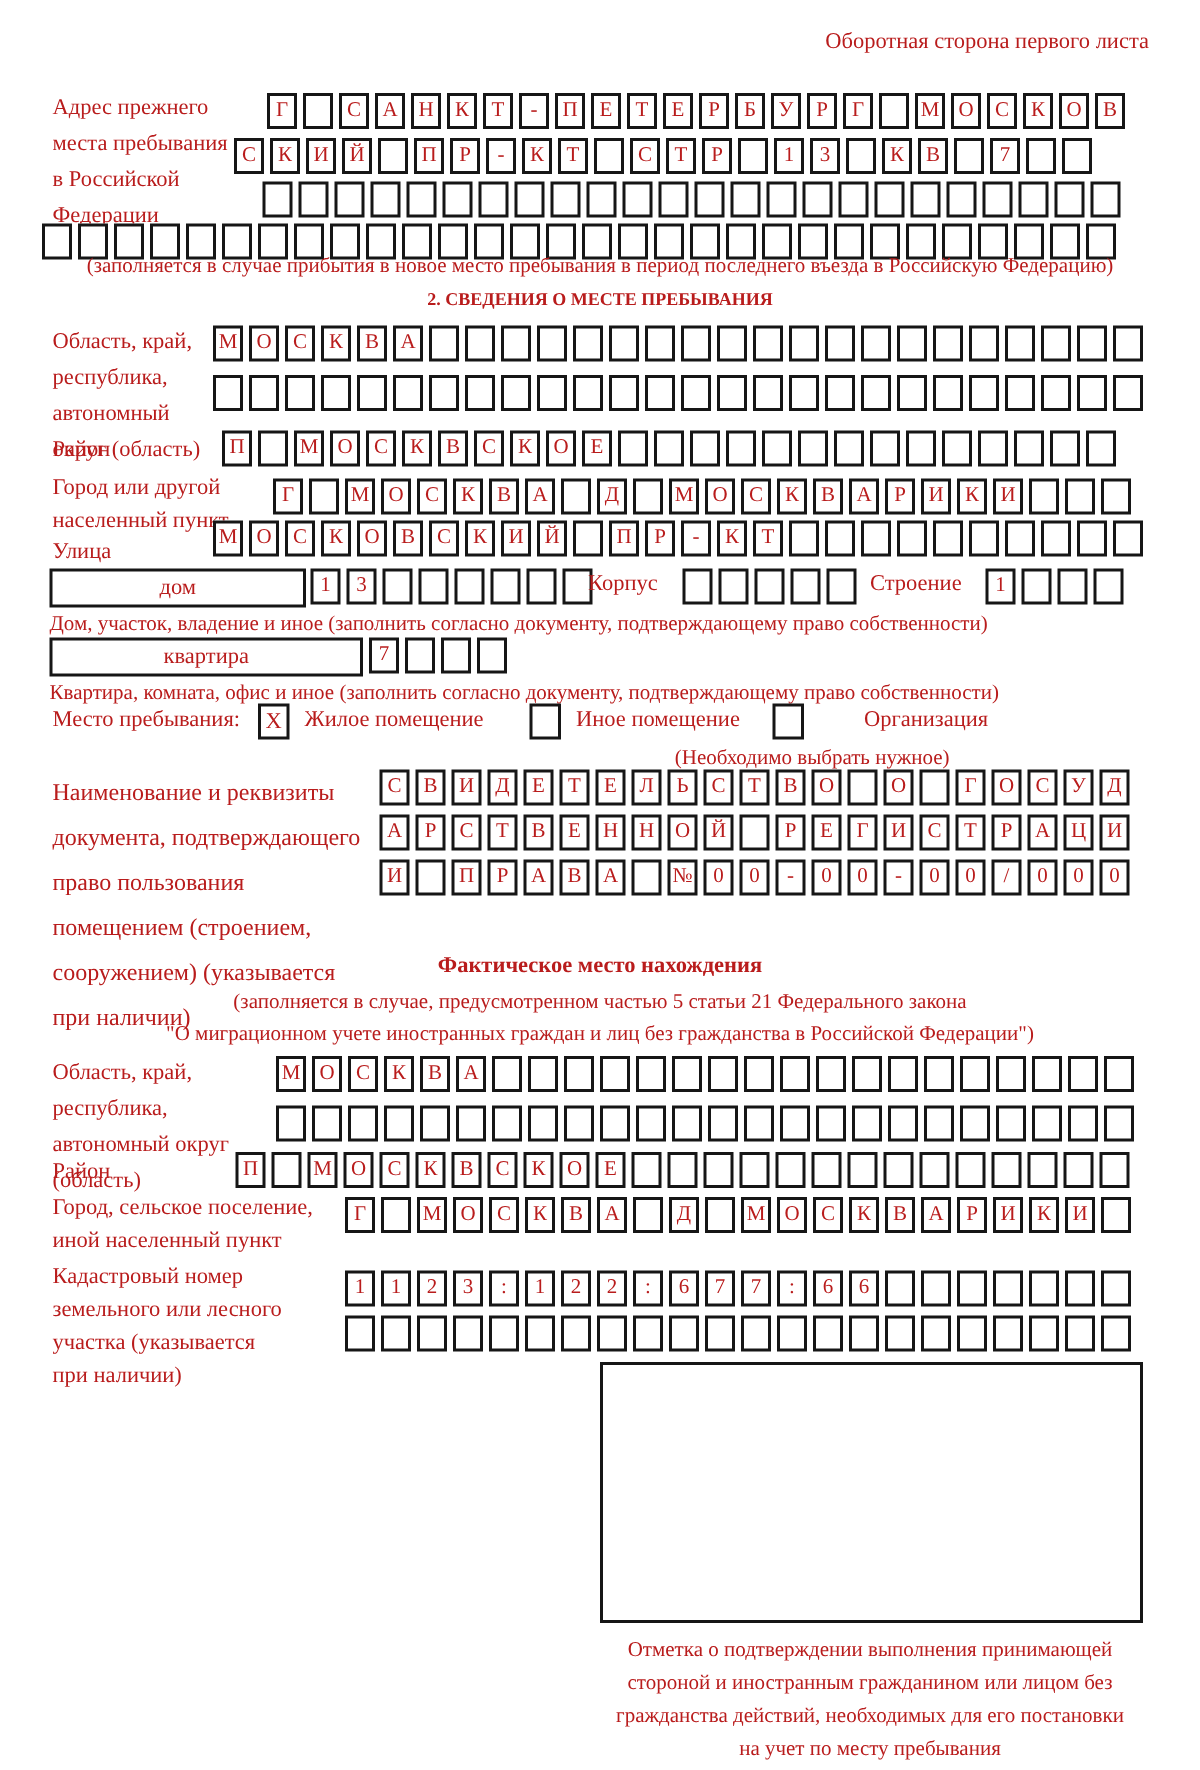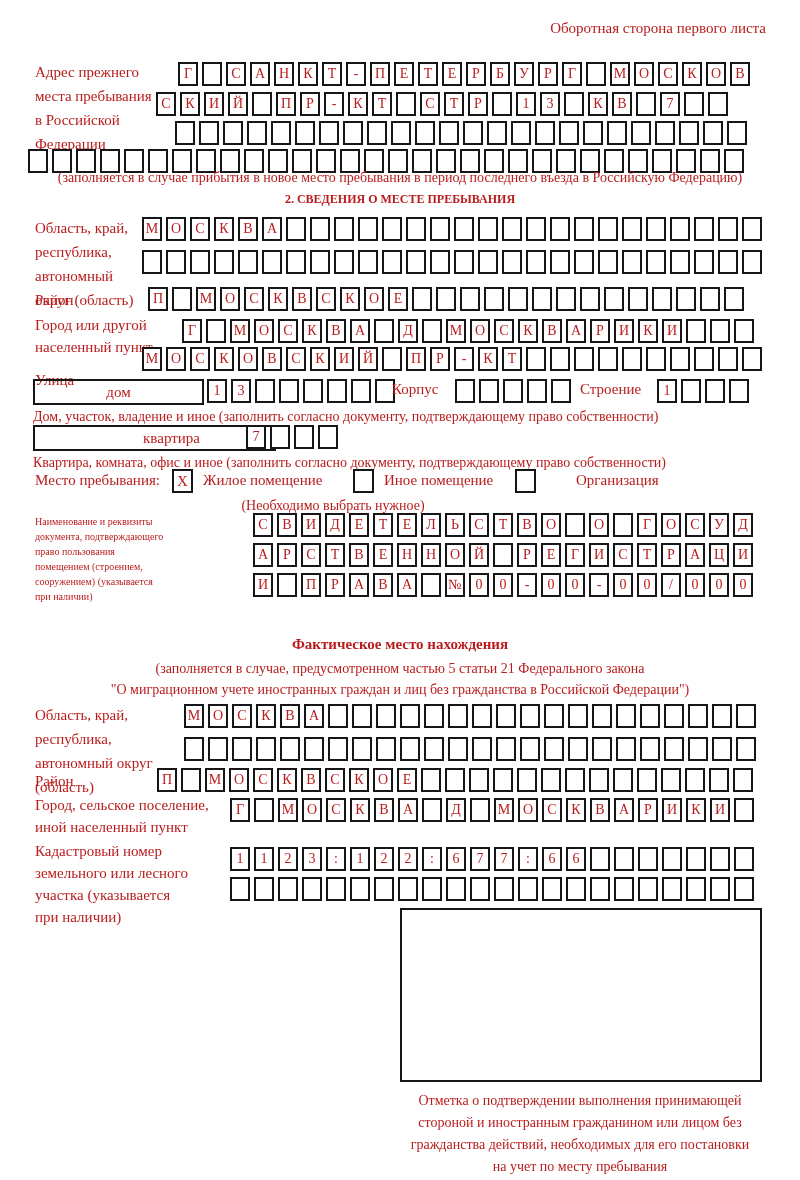--- a/index.html
+++ b/index.html
@@ -11,21 +11,21 @@
   .cap{font-size:14px;white-space:nowrap;}
   .center{left:0;width:800px;text-align:center;}
   .row{white-space:nowrap;}
   .cell{display:inline-block;width:16px;height:20px;border:2px solid #161616;margin-right:4px;
         text-align:center;font-size:14px;line-height:20px;vertical-align:top;background:#fff;}
   .cbox{display:inline-block;width:17px;height:20px;border:2px solid #161616;text-align:center;
         font-size:15px;line-height:20px;vertical-align:top;}
   .vbox{border:2px solid #161616;height:22px;text-align:center;font-size:15px;line-height:22px;}
   .title{font-weight:bold;font-size:12px;white-space:nowrap;}
   .opt{font-size:15px;white-space:nowrap;}
-  #doc-label{font-size:10px;line-height:15px;white-space:pre-line;}
+  #doc-label{font-size:16px;line-height:30px;white-space:pre-line;}
   #stamp-box{border:2px solid #161616;}
   #stamp-caption{font-size:14px;line-height:22px;text-align:center;white-space:pre-line;}
 </style>
 </head>
 <body>
 
 <div id="page">
 
   <div class="abs cap" style="top:20px;right:34px;font-size:15px;">Оборотная сторона первого листа</div>
 
@@ -48,43 +48,43 @@
   <div class="abs row" style="left:142px;top:217px;"><span class="cell filled">М</span><span class="cell filled">О</span><span class="cell filled">С</span><span class="cell filled">К</span><span class="cell filled">В</span><span class="cell filled">А</span><span class="cell"></span><span class="cell"></span><span class="cell"></span><span class="cell"></span><span class="cell"></span><span class="cell"></span><span class="cell"></span><span class="cell"></span><span class="cell"></span><span class="cell"></span><span class="cell"></span><span class="cell"></span><span class="cell"></span><span class="cell"></span><span class="cell"></span><span class="cell"></span><span class="cell"></span><span class="cell"></span><span class="cell"></span><span class="cell"></span></div>
   <div class="abs row" style="left:142px;top:250px;"><span class="cell"></span><span class="cell"></span><span class="cell"></span><span class="cell"></span><span class="cell"></span><span class="cell"></span><span class="cell"></span><span class="cell"></span><span class="cell"></span><span class="cell"></span><span class="cell"></span><span class="cell"></span><span class="cell"></span><span class="cell"></span><span class="cell"></span><span class="cell"></span><span class="cell"></span><span class="cell"></span><span class="cell"></span><span class="cell"></span><span class="cell"></span><span class="cell"></span><span class="cell"></span><span class="cell"></span><span class="cell"></span><span class="cell"></span></div>
 
   <div class="abs lbl" style="left:35px;top:288px;">Район</div>
   <div class="abs row" style="left:148px;top:287px;"><span class="cell filled">П</span><span class="cell"></span><span class="cell filled">М</span><span class="cell filled">О</span><span class="cell filled">С</span><span class="cell filled">К</span><span class="cell filled">В</span><span class="cell filled">С</span><span class="cell filled">К</span><span class="cell filled">О</span><span class="cell filled">Е</span><span class="cell"></span><span class="cell"></span><span class="cell"></span><span class="cell"></span><span class="cell"></span><span class="cell"></span><span class="cell"></span><span class="cell"></span><span class="cell"></span><span class="cell"></span><span class="cell"></span><span class="cell"></span><span class="cell"></span><span class="cell"></span></div>
 
   <div class="abs lbl22" style="left:35px;top:314px;width:150px;">Город или другой
 населенный пункт</div>
   <div class="abs row" style="left:182px;top:319px;"><span class="cell filled">Г</span><span class="cell"></span><span class="cell filled">М</span><span class="cell filled">О</span><span class="cell filled">С</span><span class="cell filled">К</span><span class="cell filled">В</span><span class="cell filled">А</span><span class="cell"></span><span class="cell filled">Д</span><span class="cell"></span><span class="cell filled">М</span><span class="cell filled">О</span><span class="cell filled">С</span><span class="cell filled">К</span><span class="cell filled">В</span><span class="cell filled">А</span><span class="cell filled">Р</span><span class="cell filled">И</span><span class="cell filled">К</span><span class="cell filled">И</span><span class="cell"></span><span class="cell"></span><span class="cell"></span></div>
 
-  <div class="abs lbl" style="left:35px;top:368px;">Улица</div>
+  <div class="abs lbl" style="left:35px;top:356px;">Улица</div>
   <div class="abs row" style="left:142px;top:347px;"><span class="cell filled">М</span><span class="cell filled">О</span><span class="cell filled">С</span><span class="cell filled">К</span><span class="cell filled">О</span><span class="cell filled">В</span><span class="cell filled">С</span><span class="cell filled">К</span><span class="cell filled">И</span><span class="cell filled">Й</span><span class="cell"></span><span class="cell filled">П</span><span class="cell filled">Р</span><span class="cell filled">-</span><span class="cell filled">К</span><span class="cell filled">Т</span><span class="cell"></span><span class="cell"></span><span class="cell"></span><span class="cell"></span><span class="cell"></span><span class="cell"></span><span class="cell"></span><span class="cell"></span><span class="cell"></span><span class="cell"></span></div>
 
   <div class="abs vbox" style="left:33px;top:379px;width:167px;">дом</div>
   <div class="abs row" style="left:207px;top:379px;"><span class="cell filled">1</span><span class="cell filled">3</span><span class="cell"></span><span class="cell"></span><span class="cell"></span><span class="cell"></span><span class="cell"></span><span class="cell"></span></div>
   <div class="abs opt" style="left:392px;top:381px;">Корпус</div>
   <div class="abs row" style="left:455px;top:379px;"><span class="cell"></span><span class="cell"></span><span class="cell"></span><span class="cell"></span><span class="cell"></span></div>
   <div class="abs opt" style="left:580px;top:381px;">Строение</div>
   <div class="abs row" style="left:657px;top:379px;"><span class="cell filled">1</span><span class="cell"></span><span class="cell"></span><span class="cell"></span></div>
   <div class="abs cap" style="left:33px;top:409px;">Дом, участок, владение и иное (заполнить согласно документу, подтверждающему право собственности)</div>
 
-  <div class="abs vbox" style="left:33px;top:425px;width:205px;padding-left:34px;">квартира</div>
+  <div class="abs vbox" style="left:33px;top:425px;width:205px;">квартира</div>
   <div class="abs row" style="left:246px;top:425px;"><span class="cell filled">7</span><span class="cell"></span><span class="cell"></span><span class="cell"></span></div>
   <div class="abs cap" style="left:33px;top:455px;">Квартира, комната, офис и иное (заполнить согласно документу, подтверждающему право собственности)</div>
 
   <div class="abs opt" style="left:35px;top:472px;">Место пребывания:</div>
   <span class="abs cbox" style="left:172px;top:469px;">X</span>
   <div class="abs opt" style="left:203px;top:472px;">Жилое помещение</div>
   <span class="abs cbox" style="left:353px;top:469px;"></span>
   <div class="abs opt" style="left:384px;top:472px;">Иное помещение</div>
   <span class="abs cbox" style="left:515px;top:469px;"></span>
   <div class="abs opt" style="left:560px;top:472px;margin-left:16px;">Организация</div>
-  <div class="abs cap" style="left:33px;top:498px;width:600px;text-align:center;">(Необходимо выбрать нужное)</div>
+  <div class="abs cap" style="left:33px;top:498px;width:600px;text-align:right;">(Необходимо выбрать нужное)</div>
 
   <div class="abs" id="doc-label" style="left:35px;top:514px;width:210px;">Наименование и реквизиты
 документа, подтверждающего
 право пользования
 помещением (строением,
 сооружением) (указывается
 при наличии)</div>
   <div class="abs row" style="left:253px;top:513px;"><span class="cell filled">С</span><span class="cell filled">В</span><span class="cell filled">И</span><span class="cell filled">Д</span><span class="cell filled">Е</span><span class="cell filled">Т</span><span class="cell filled">Е</span><span class="cell filled">Л</span><span class="cell filled">Ь</span><span class="cell filled">С</span><span class="cell filled">Т</span><span class="cell filled">В</span><span class="cell filled">О</span><span class="cell"></span><span class="cell filled">О</span><span class="cell"></span><span class="cell filled">Г</span><span class="cell filled">О</span><span class="cell filled">С</span><span class="cell filled">У</span><span class="cell filled">Д</span></div>
   <div class="abs row" style="left:253px;top:543px;"><span class="cell filled">А</span><span class="cell filled">Р</span><span class="cell filled">С</span><span class="cell filled">Т</span><span class="cell filled">В</span><span class="cell filled">Е</span><span class="cell filled">Н</span><span class="cell filled">Н</span><span class="cell filled">О</span><span class="cell filled">Й</span><span class="cell"></span><span class="cell filled">Р</span><span class="cell filled">Е</span><span class="cell filled">Г</span><span class="cell filled">И</span><span class="cell filled">С</span><span class="cell filled">Т</span><span class="cell filled">Р</span><span class="cell filled">А</span><span class="cell filled">Ц</span><span class="cell filled">И</span></div>
   <div class="abs row" style="left:253px;top:573px;"><span class="cell filled">И</span><span class="cell"></span><span class="cell filled">П</span><span class="cell filled">Р</span><span class="cell filled">А</span><span class="cell filled">В</span><span class="cell filled">А</span><span class="cell"></span><span class="cell filled">№</span><span class="cell filled">0</span><span class="cell filled">0</span><span class="cell filled">-</span><span class="cell filled">0</span><span class="cell filled">0</span><span class="cell filled">-</span><span class="cell filled">0</span><span class="cell filled">0</span><span class="cell filled">/</span><span class="cell filled">0</span><span class="cell filled">0</span><span class="cell filled">0</span></div>

